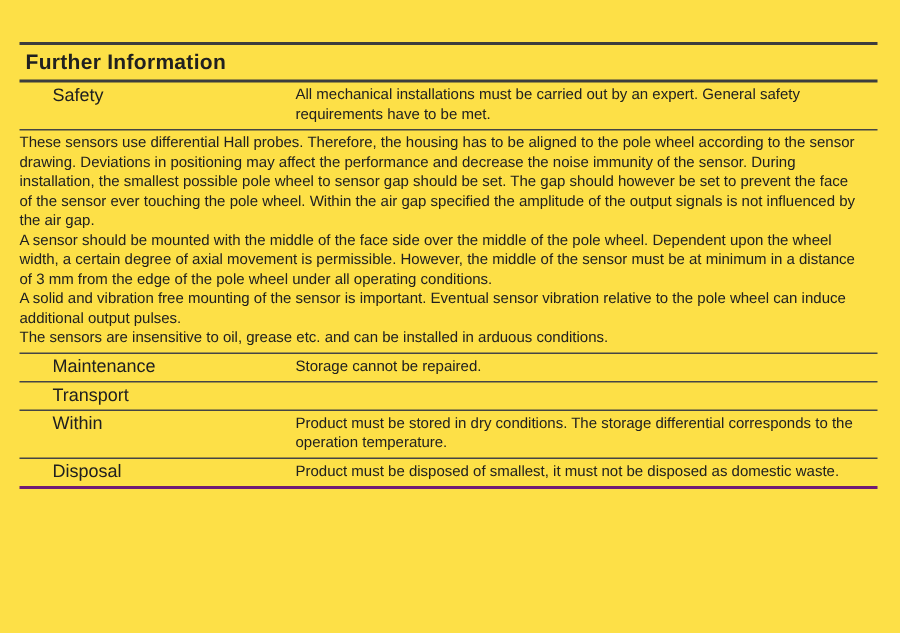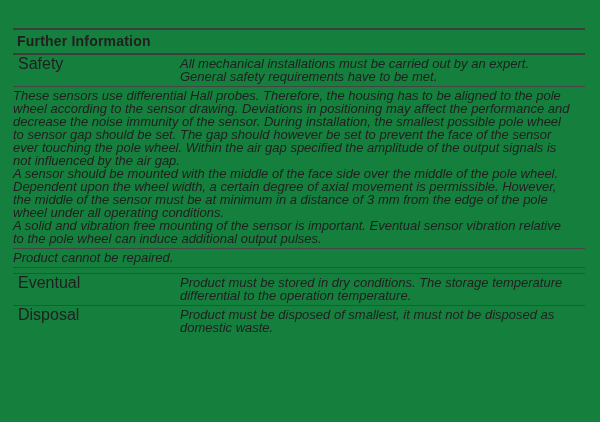--- a/index.html
+++ b/index.html
@@ -4,21 +4,21 @@
 <style>
   html, body {
     margin: 0;
     padding: 0;
     background: #ffffff;
   }
   .page {
     position: relative;
     width: 600px;
     height: 422px;
-    background: #15803d;
+    background: #fde047;
     overflow: hidden;
     font-family: "Liberation Sans", sans-serif;
     color: #202020;
   }
   .info-table {
     position: absolute;
     left: 13px;
     top: 28px;
     width: 572px;
     border-top: 2px solid #3d3d3d;
@@ -30,35 +30,35 @@
     padding: 3px 0 3px 4px;
     border-bottom: 2px solid #3d3d3d;
     letter-spacing: 0.2px;
   }
   .row {
     display: flex;
     border-bottom: 1.5px solid #454545;
     padding: 2px 0 3px 0;
   }
   .row:last-child {
-    border-bottom: 2px solid #15803d;
+    border-bottom: 2px solid #701a75;
   }
   .row-label {
     flex: 0 0 167px;
     padding-left: 5px;
     box-sizing: border-box;
-    font-size: 16px;
+    font-size: 12px;
     line-height: 13px;
+    margin-left: 17px;
   }
   .row-content {
     flex: 1 1 auto;
     padding-right: 14px;
-    font-size: 13px;
+    font-size: 10px;
     line-height: 13px;
-    font-style: italic;
   }
   .para {
     margin: 0;
   }
 </style>
 </head>
 <body>
 
 <div class="page">
   <div class="info-table">
@@ -69,36 +69,39 @@
     <div class="row-content">
             <div class="para">All mechanical installations must be carried out by an expert. General safety requirements have to be met.</div>
           </div>
   </div>
 
   <div class="row">
     <div class="row-content">
             <div class="para">These sensors use differential Hall probes. Therefore, the housing has to be aligned to the pole wheel according to the sensor drawing. Deviations in positioning may affect the performance and decrease the noise immunity of the sensor. During installation, the smallest possible pole wheel to sensor gap should be set. The gap should however be set to prevent the face of the sensor ever touching the pole wheel. Within the air gap specified the amplitude of the output signals is not influenced by the air gap.</div>
             <div class="para">A sensor should be mounted with the middle of the face side over the middle of the pole wheel. Dependent upon the wheel width, a certain degree of axial movement is permissible. However, the middle of the sensor must be at minimum in a distance of 3 mm from the edge of the pole wheel under all operating conditions.</div>
             <div class="para">A solid and vibration free mounting of the sensor is important. Eventual sensor vibration relative to the pole wheel can induce additional output pulses.</div>
+            <div class="para">The sensors are insensitive to oil, grease etc. and can be installed in arduous conditions.</div>
           </div>
   </div>
 
   <div class="row">
+    <div class="row-label">Maintenance</div>
     <div class="row-content">
-            <div class="para">Product cannot be repaired.</div>
+            <div class="para">Storage cannot be repaired.</div>
           </div>
   </div>
 
   <div class="row">
+    <div class="row-label">Transport</div>
   </div>
 
   <div class="row">
-    <div class="row-label">Eventual</div>
+    <div class="row-label">Within</div>
     <div class="row-content">
-            <div class="para">Product must be stored in dry conditions. The storage temperature differential to the operation temperature.</div>
+            <div class="para">Product must be stored in dry conditions. The storage differential corresponds to the operation temperature.</div>
           </div>
   </div>
 
   <div class="row">
     <div class="row-label">Disposal</div>
     <div class="row-content">
             <div class="para">Product must be disposed of smallest, it must not be disposed as domestic waste.</div>
           </div>
   </div>
 </div>

